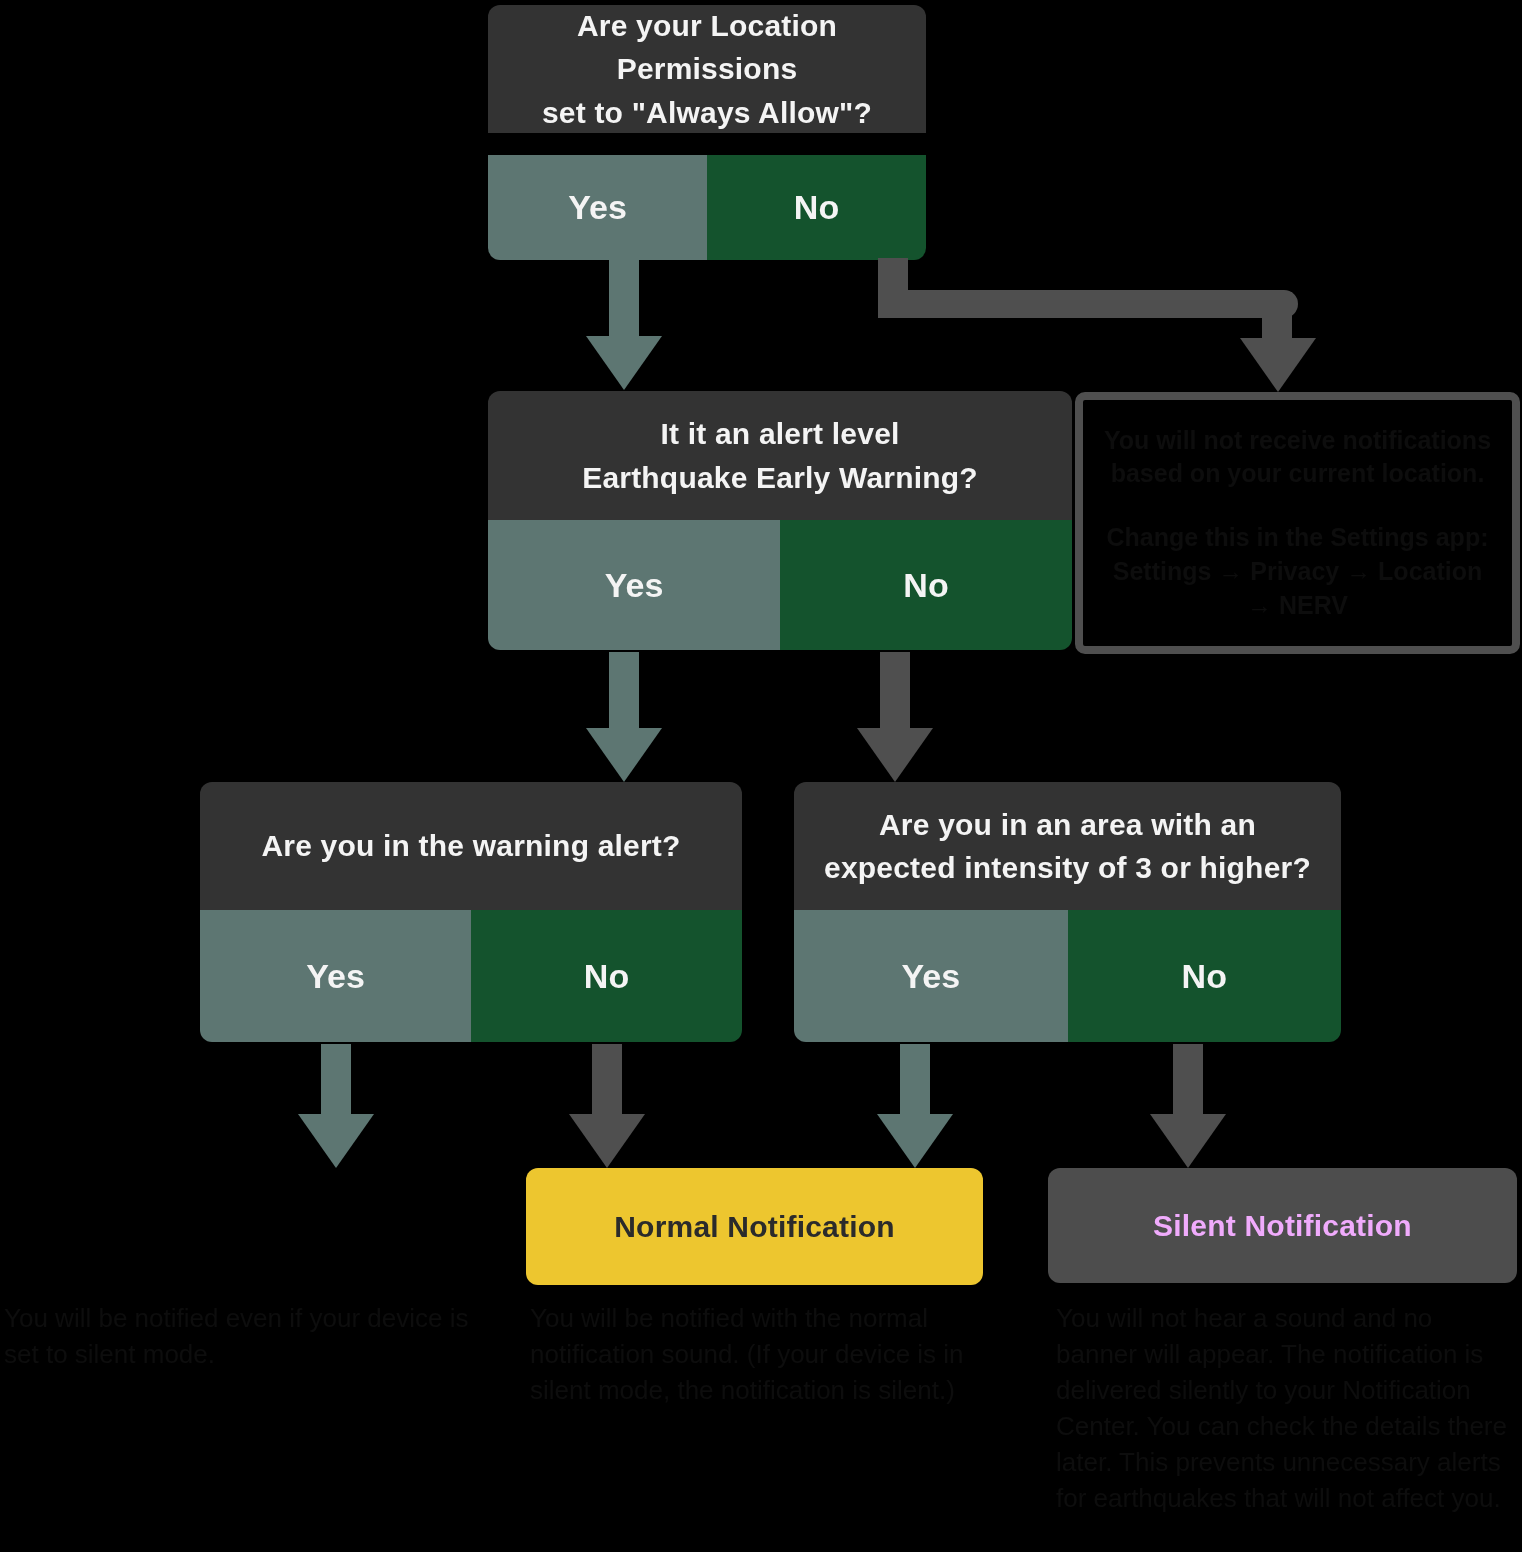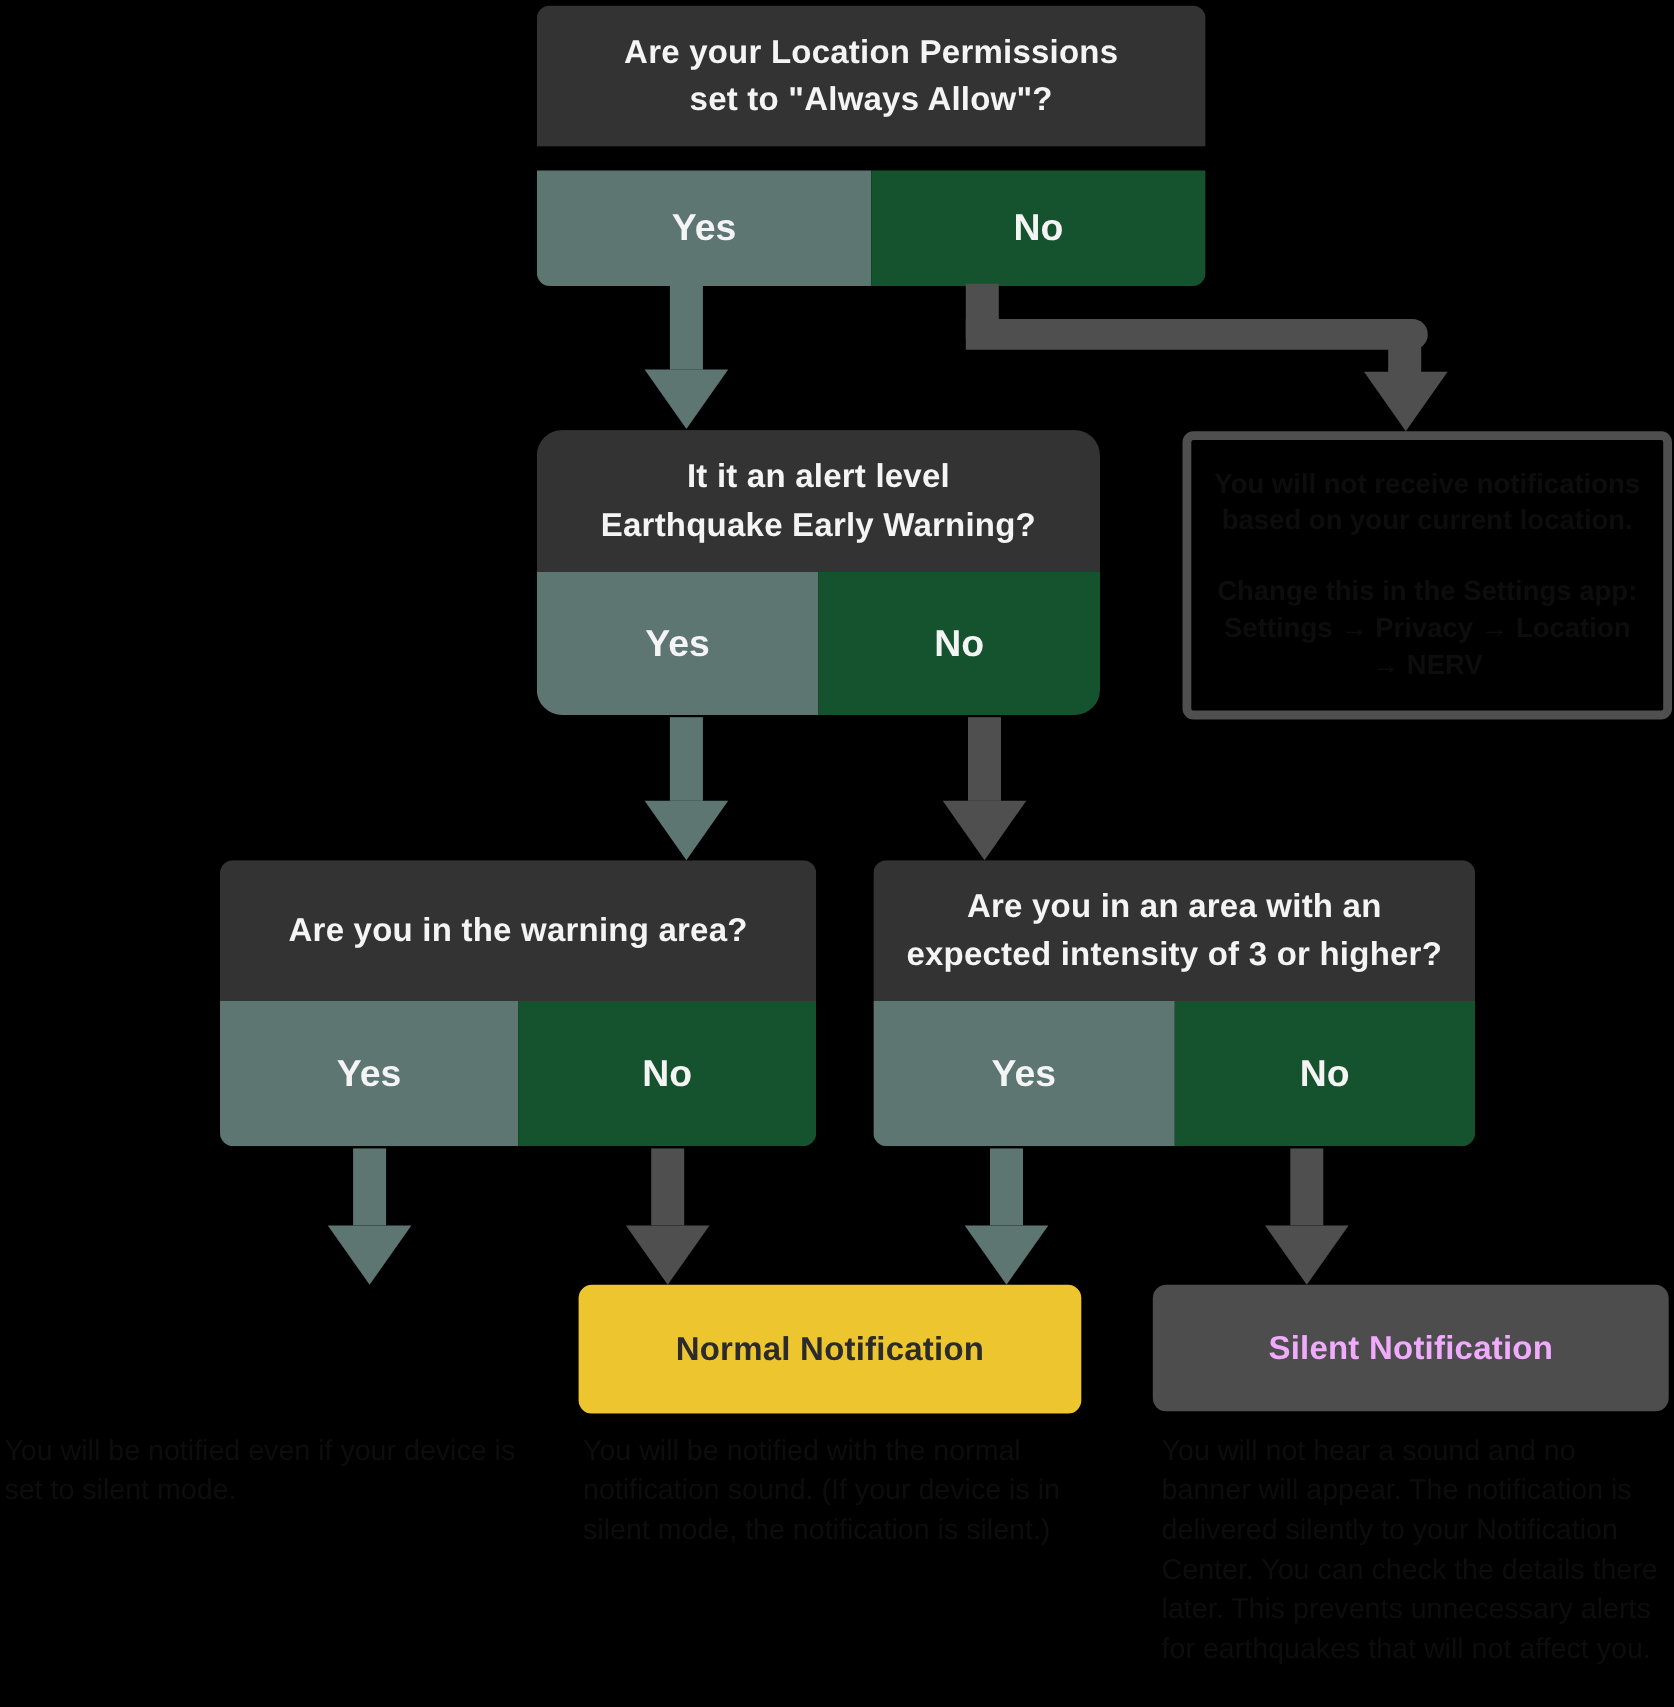--- a/index.html
+++ b/index.html
@@ -48,21 +48,21 @@
   .desc{
     position:absolute;color:#0d0d0d;font-size:26px;line-height:36px;font-weight:500;
     text-align:left;
   }
 </style>
 </head>
 <body>
 
 <div class="canvas">
 
-  <div class="qbox" style="left:488px;top:5px;width:608px;height:255px;gap:22px;">
+  <div class="qbox" style="left:488px;top:5px;width:438px;height:255px;gap:22px;">
     <div class="qheader" style="height:128px;">Are your Location Permissions
 set to "Always Allow"?</div>
     <div class="qcells">
       <div class="cell yes">Yes</div>
       <div class="cell no">No</div>
     </div>
   </div>
 
   <div class="arrow teal" style="left:586px;top:260px;">
     <div class="stub" style="height:76px;"></div>
@@ -71,21 +71,21 @@
 
   <div>
     <div class="seg" style="left:878px;top:258px;width:30px;height:50px;"></div>
     <div class="seg" style="left:878px;top:290px;width:420px;height:28px;border-radius:0 14px 14px 0;"></div>
     <div class="seg" style="left:1262px;top:292px;width:30px;height:48px;"></div>
     <div class="arrow gray" style="left:1240px;top:338px;">
       <div class="head"></div>
     </div>
   </div>
 
-  <div class="qbox" style="left:488px;top:391px;width:512px;height:259px;border-radius:23px;">
+  <div class="qbox" style="left:488px;top:391px;width:584px;height:259px;">
     <div class="qheader" style="height:129px;">It it an alert level
 Earthquake Early Warning?</div>
     <div class="qcells">
       <div class="cell yes">Yes</div>
       <div class="cell no">No</div>
     </div>
   </div>
 
   <div class="infobox">
     <div>You will not receive notifications
@@ -97,21 +97,21 @@
   <div class="arrow teal" style="left:586px;top:652px;">
     <div class="stub" style="height:76px;"></div>
     <div class="head"></div>
   </div>
   <div class="arrow gray" style="left:857px;top:652px;">
     <div class="stub" style="height:76px;"></div>
     <div class="head"></div>
   </div>
 
   <div class="qbox" style="left:200px;top:782px;width:542px;height:260px;">
-    <div class="qheader" style="height:128px;">Are you in the warning area?</div>
+    <div class="qheader" style="height:128px;">Are you in the warning alert?</div>
     <div class="qcells">
       <div class="cell yes">Yes</div>
       <div class="cell no">No</div>
     </div>
   </div>
 
   <div class="qbox" style="left:778px;top:782px;width:547px;height:260px;margin-left:16px;">
     <div class="qheader" style="height:128px;">Are you in an area with an
 expected intensity of 3 or higher?</div>
     <div class="qcells">

